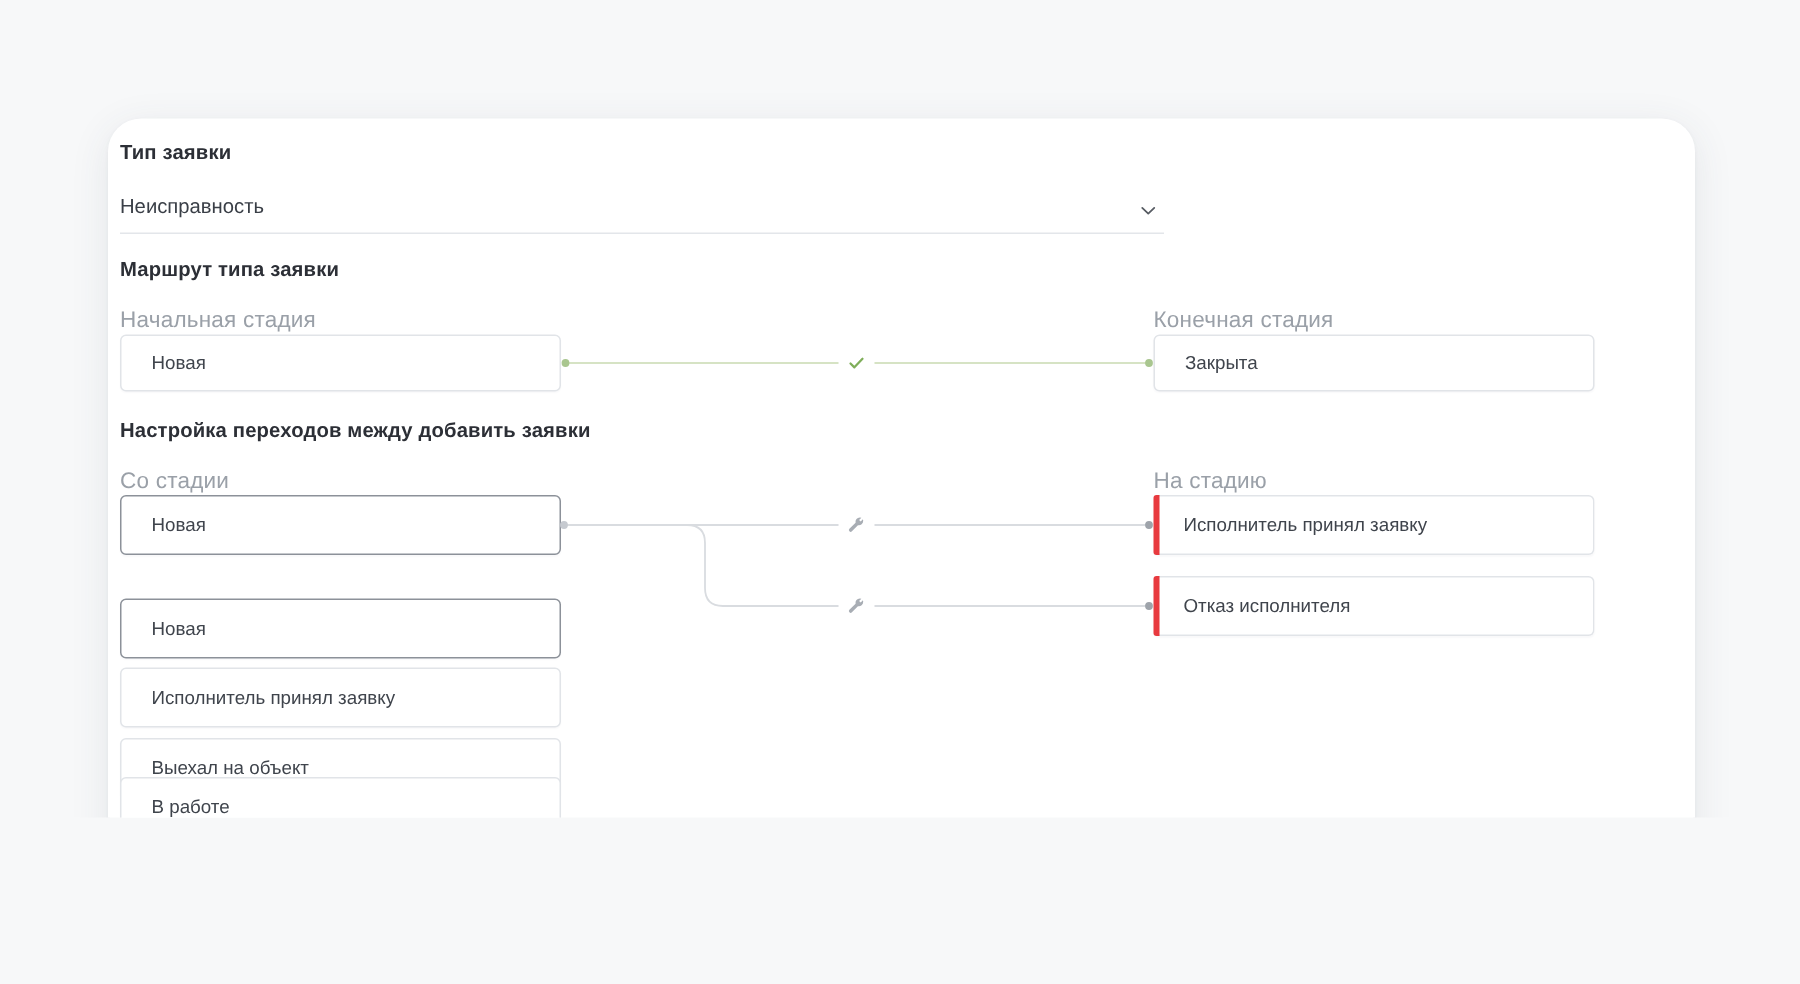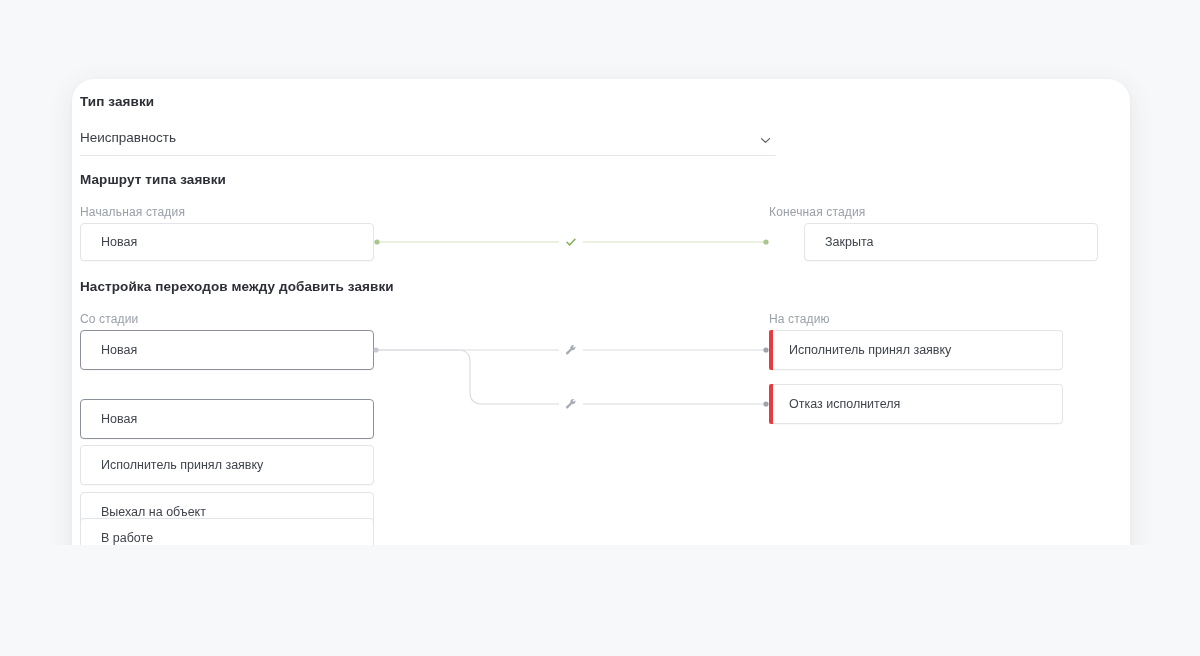--- a/index.html
+++ b/index.html
@@ -31,21 +31,21 @@
   .h-strong {
     position: absolute;
     font-size: 13.5px;
     font-weight: bold;
     color: #2c2f36;
     letter-spacing: 0.1px;
     white-space: nowrap;
   }
   .lbl-small {
     position: absolute;
-    font-size: 12px;
+    font-size: 15px;
     color: #9aa0a8;
     letter-spacing: 0.15px;
     white-space: nowrap;
   }
 
   
   .select-row {
     position: absolute;
     left: 8px; top: 49px;
     width: 696px; height: 28px;
@@ -151,21 +151,21 @@
       <div class="h-strong" style="left:8px; top:93px;text-align:right;">Маршрут типа заявки</div>
 
       <div class="lbl-small" style="left:8px; top:126px;">Начальная стадия</div>
 
       <div class="box" style="left:8px; top:144px; width:294px; height:38px;">
         <span class="box-text">Новая</span>
       </div>
 
       <div class="lbl-small" style="left:697px; top:126px;">Конечная стадия</div>
 
-      <div class="box" style="left:732px; top:144px; width:294px; height:38px;">
+      <div class="box" style="left:697px; top:144px; width:294px; height:38px;">
         <span class="box-text">Закрыта</span>
       </div>
 
       <svg class="wires">
         <line x1="303" y1="163" x2="487" y2="163" stroke="#d6e3c4" stroke-width="1.2"></line>
         <line x1="511" y1="163" x2="696" y2="163" stroke="#d6e3c4" stroke-width="1.2"></line>
         <circle cx="305" cy="163" r="2.6" fill="#a9c68f"></circle>
         <circle cx="694" cy="163" r="2.6" fill="#a9c68f"></circle>
       </svg>
       <div class="icon-badge" style="left:490px; top:154px; width:18px; height:18px;">

